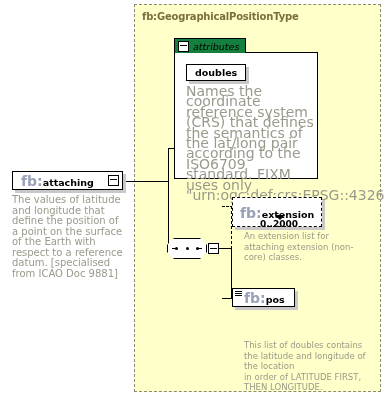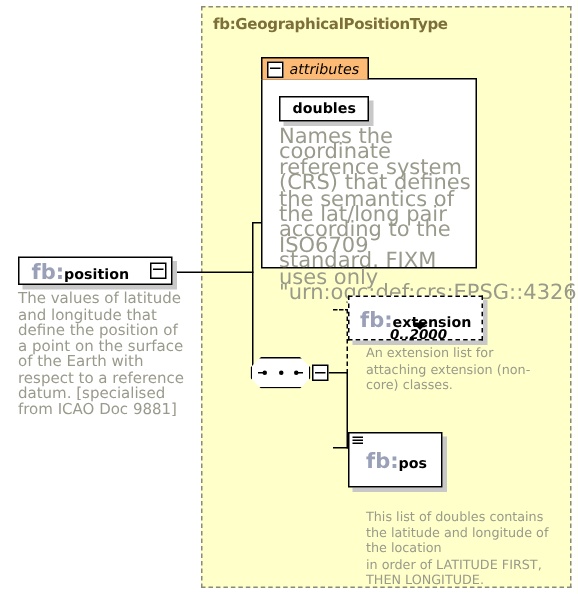--- a/index.html
+++ b/index.html
@@ -46,21 +46,21 @@
     width: 144px;
     height: 127px;
     background: #ffffff;
     border: 1px solid #000000;
     box-sizing: border-box;
   }
   #attributes-tab {
     left: 174px;
     top: 38px;
     height: 15px;
-    background: #fdba74;
+    background: #15803d;
     border: 1px solid #000000;
     border-bottom: none;
     box-sizing: border-box;
     padding: 0 6px 0 3px;
     display: flex;
     align-items: center;
     gap: 4px;
   }
   #attributes-tab .tab-label {
     font-size: 9.5px;
@@ -156,35 +156,34 @@
     justify-content: center;
   }
   #extension-card {
     left: 232px;
     top: 219px;
     width: 94px;
     text-align: center;
     font-size: 9px;
     font-weight: bold;
     color: #000000;
-    font-style: italic;
   }
   #extension-doc {
     left: 244px;
     top: 231px;
     width: 120px;
     font-size: 8.5px;
     line-height: 10.5px;
     color: #9a9a8c;
   }
 
   #pos-box {
     left: 232px;
     top: 288px;
-    height: 37px;
+    height: 19px;
     padding: 0 9px 0 11px;
   }
   #pos-doc {
     left: 244px;
     top: 315px;
     width: 126px;
     font-size: 8.5px;
     line-height: 10.5px;
     color: #9a9a8c;
   }
@@ -330,21 +329,21 @@
 </div>
 
 <div class="abs" id="srsName-box">
   <span>doubles</span>
 </div>
 
 <div class="abs" id="srsName-doc">Names the coordinate reference system (CRS) that defines the semantics of the lat/long pair according to the ISO6709 standard. FIXM uses only "urn:ogc:def:crs:EPSG::4326".</div>
 
 <div class="abs element-box" id="position-box">
   <span>
-    <span class="ns">fb:</span><span class="nm">position</span>
+    <span class="ns">fb:</span><span class="nm">attaching</span>
   </span>
   <span class="toggle-box"></span>
 </div>
 
 <div class="abs" id="position-doc">The values of latitude and longitude that define the position of a point on the surface of the Earth with respect to a reference datum. [specialised from ICAO Doc 9881]</div>
 
 <div class="abs" id="sequence-node">
   <span class="oct-shadow"></span>
   <span class="oct"></span>
   <span class="bar-l"></span>

